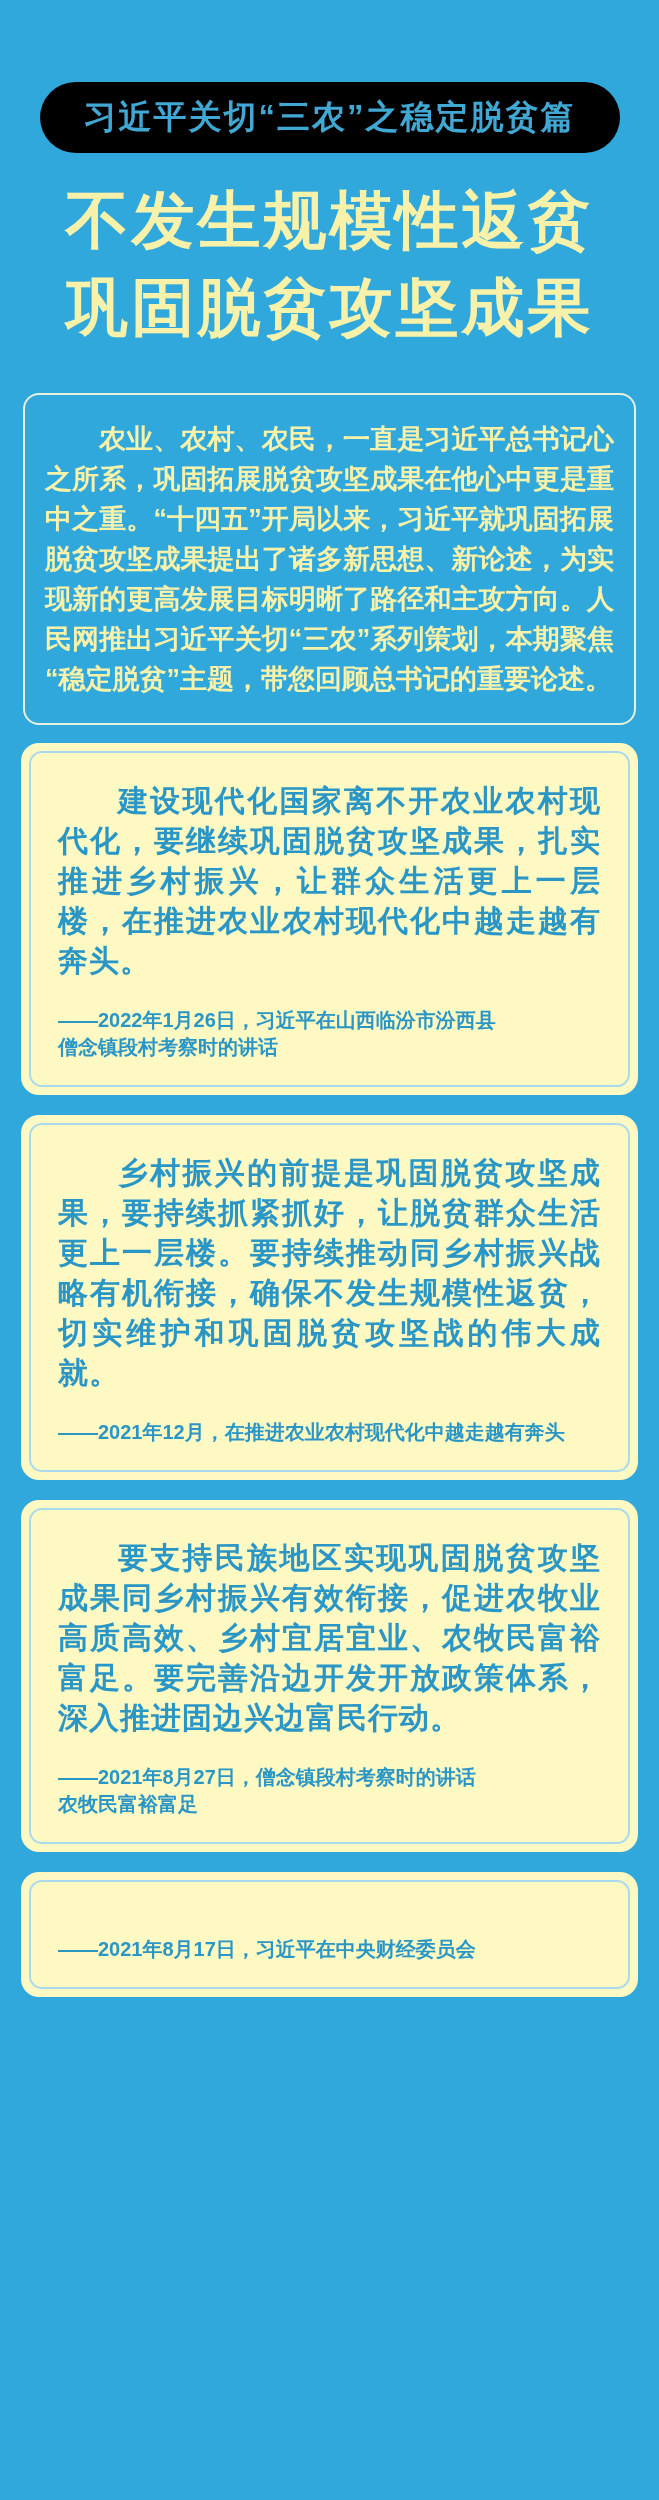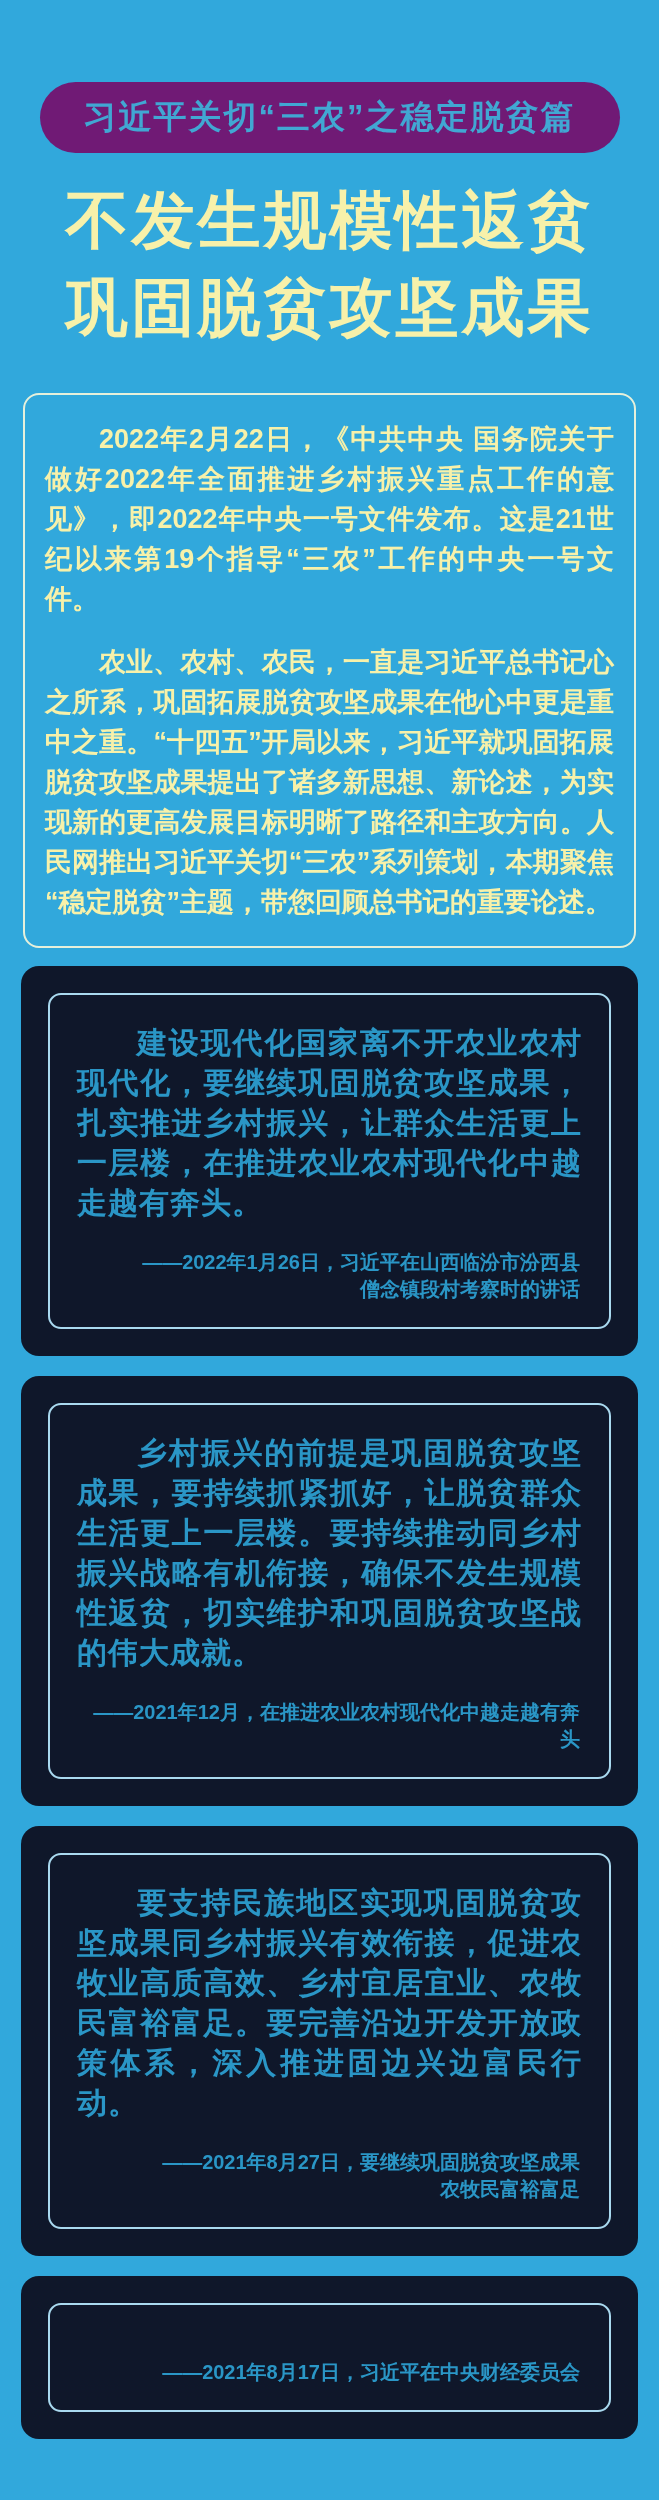--- a/index.html
+++ b/index.html
@@ -10,21 +10,21 @@
     overflow: hidden;
     font-family: "Liberation Sans", "DejaVu Sans", sans-serif;
   }
   .page { padding-top: 82px; }
 
   
   .badge {
     width: max-content;
     max-width: 580px;
     margin: 0 auto;
-    background: #701a75;
+    background: #000000;
     color: #41A7D3;
     font-size: 33px;
     font-weight: 700;
     letter-spacing: 2px;
     padding: 13px 44px;
     border-radius: 36px;
     text-align: center;
   }
 
   
@@ -49,23 +49,23 @@
     line-height: 40px;
     font-weight: 700;
     text-align: justify;
   }
   .intro p { margin: 0; text-indent: 2em; }
   .intro p + p { margin-top: 23px; }
 
   
   .card {
     margin: 0 21px 20px;
-    background: #0f172a;
+    background: #fef9c3;
     border-radius: 18px;
-    padding: 27px;
+    padding: 8px;
   }
   .card-inner {
     border: 2px solid #A9D9EF;
     border-radius: 13px;
     padding: 28px 27px 24px;
   }
   .quote {
     margin: 0;
     color: #2A96C6;
     font-size: 30px;
@@ -74,38 +74,36 @@
     text-indent: 2em;
     text-align: justify;
     letter-spacing: 1px;
   }
   .source {
     margin: 26px 2px 0 0;
     color: #2A96C6;
     font-size: 20px;
     line-height: 27px;
     font-weight: 700;
-    text-align: right;
   }
   .src-line { display: block; }
 </style>
 </head>
 <body>
 
 <div class="page">
 
   <div class="badge">习近平关切“三农”之稳定脱贫篇</div>
 
   <h1 class="title">
     <span class="src-line">不发生规模性返贫</span>
     <span class="src-line">巩固脱贫攻坚成果</span>
   </h1>
 
   <div class="intro">
-    <p>2022年2月22日，《中共中央 国务院关于做好2022年全面推进乡村振兴重点工作的意见》，即2022年中央一号文件发布。这是21世纪以来第19个指导“三农”工作的中央一号文件。</p>
     <p>农业、农村、农民，一直是习近平总书记心之所系，巩固拓展脱贫攻坚成果在他心中更是重中之重。“十四五”开局以来，习近平就巩固拓展脱贫攻坚成果提出了诸多新思想、新论述，为实现新的更高发展目标明晰了路径和主攻方向。人民网推出习近平关切“三农”系列策划，本期聚焦“稳定脱贫”主题，带您回顾总书记的重要论述。</p>
   </div>
 
   <section class="card">
     <div class="card-inner">
       <p class="quote">建设现代化国家离不开农业农村现代化，要继续巩固脱贫攻坚成果，扎实推进乡村振兴，让群众生活更上一层楼，在推进农业农村现代化中越走越有奔头。</p>
       <p class="source">
         <span class="src-line">——2022年1月26日，习近平在山西临汾市汾西县</span>
         <span class="src-line">僧念镇段村考察时的讲话</span>
       </p>
@@ -118,21 +116,21 @@
       <p class="source">
         <span class="src-line">——2021年12月，在推进农业农村现代化中越走越有奔头</span>
       </p>
     </div>
   </section>
 
   <section class="card">
     <div class="card-inner">
       <p class="quote">要支持民族地区实现巩固脱贫攻坚成果同乡村振兴有效衔接，促进农牧业高质高效、乡村宜居宜业、农牧民富裕富足。要完善沿边开发开放政策体系，深入推进固边兴边富民行动。</p>
       <p class="source">
-        <span class="src-line">——2021年8月27日，要继续巩固脱贫攻坚成果</span>
+        <span class="src-line">——2021年8月27日，僧念镇段村考察时的讲话</span>
         <span class="src-line">农牧民富裕富足</span>
       </p>
     </div>
   </section>
 
   <section class="card">
     <div class="card-inner">
       <p class="source">
         <span class="src-line">——2021年8月17日，习近平在中央财经委员会</span>
 

